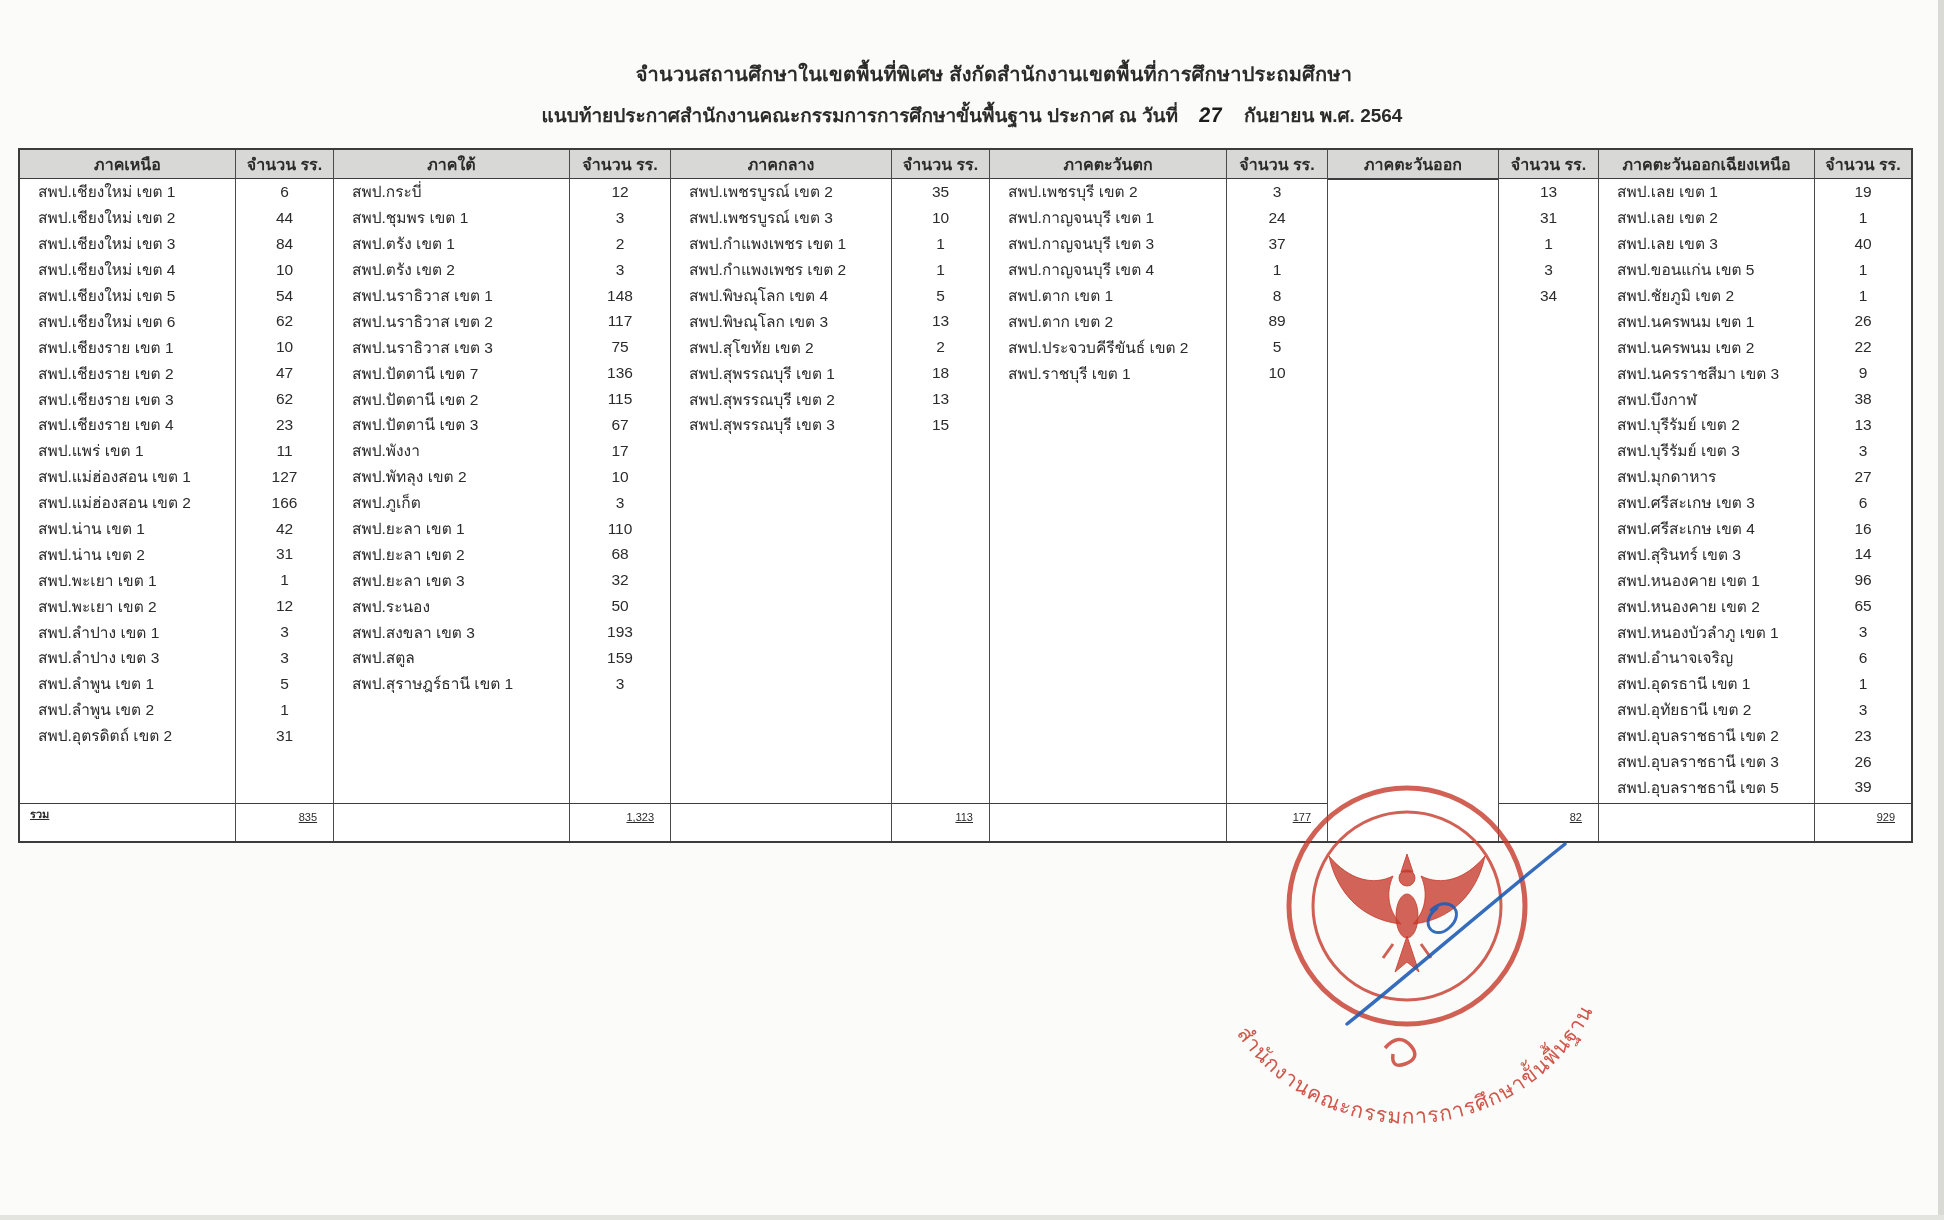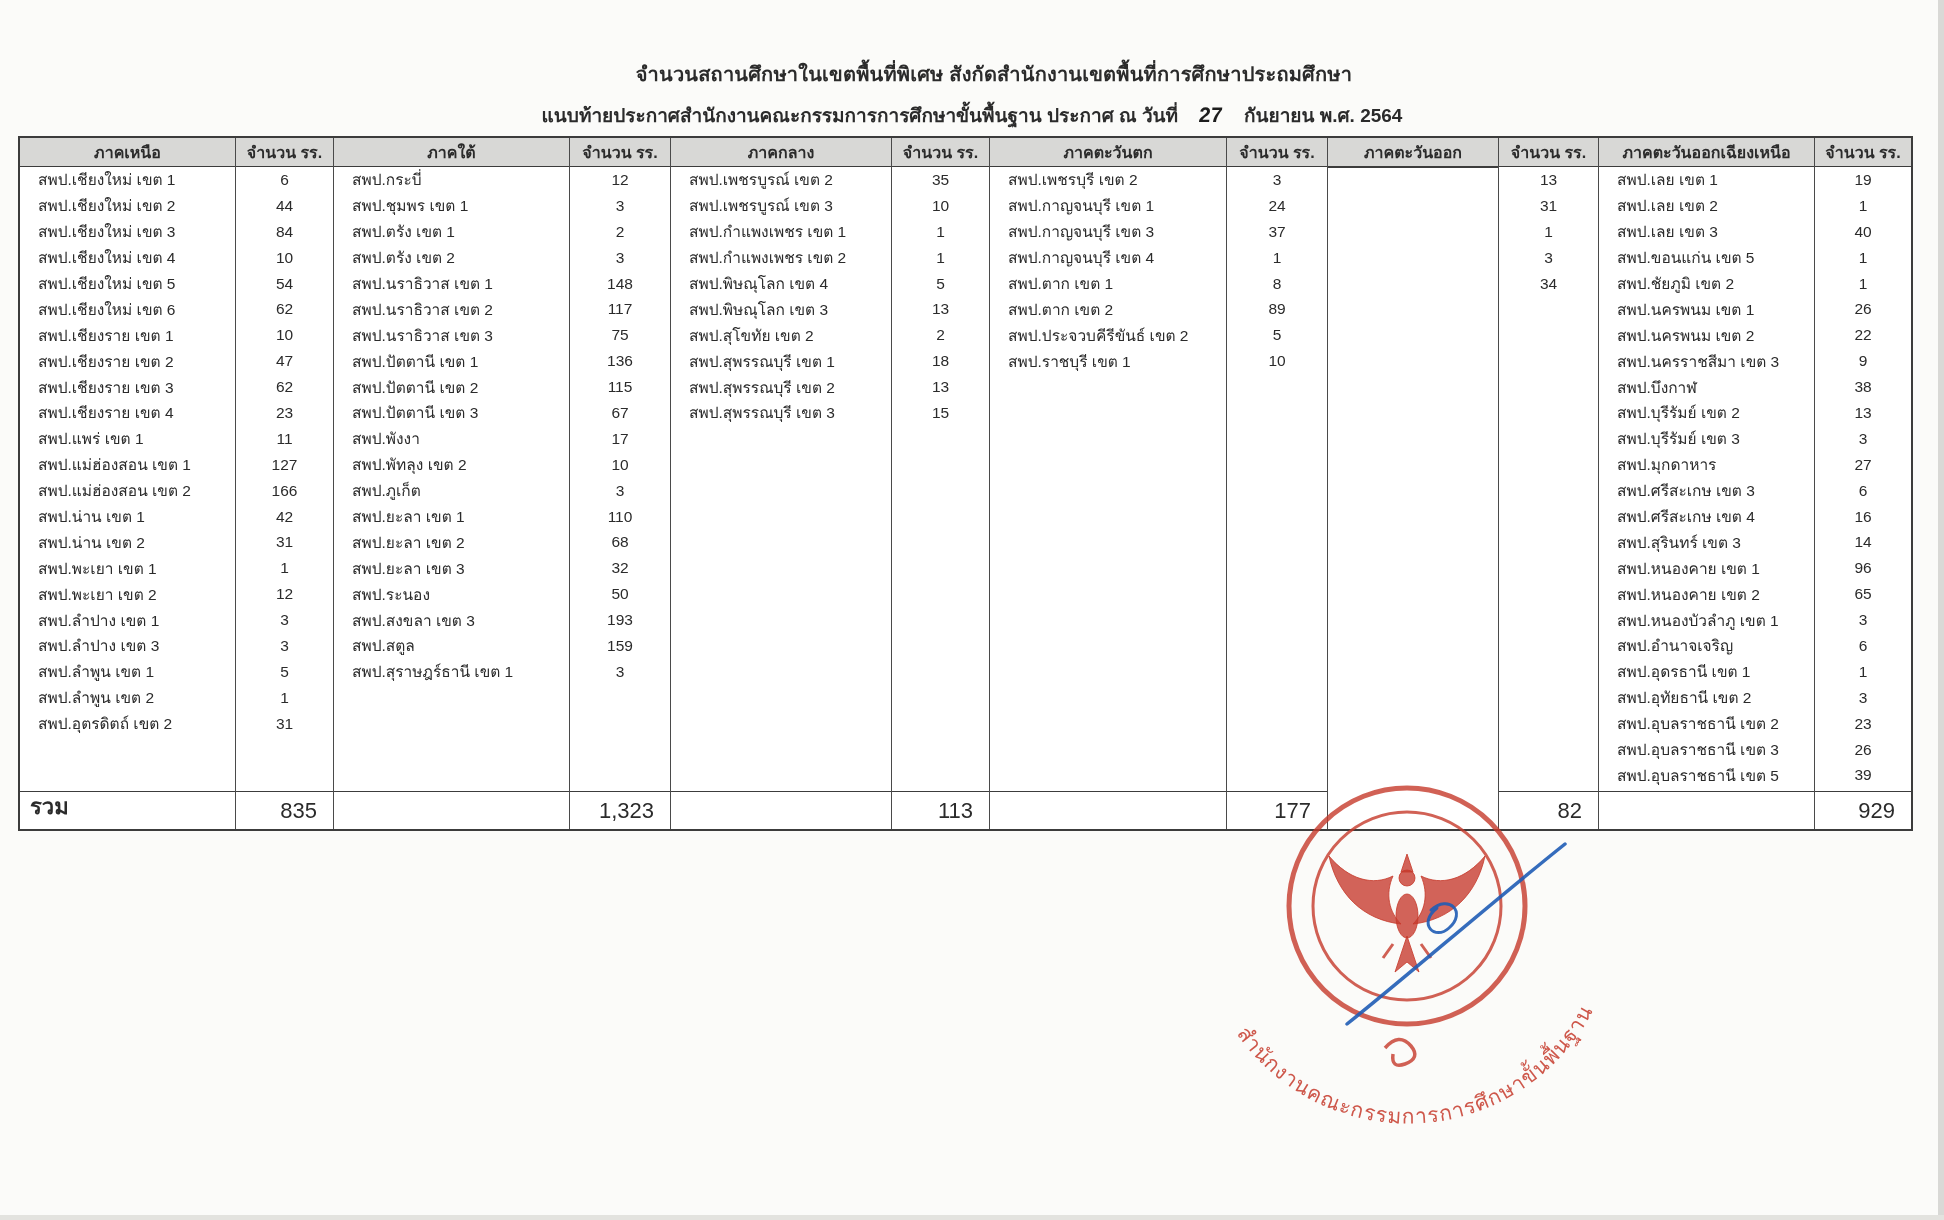--- a/index.html
+++ b/index.html
@@ -13,21 +13,21 @@
   }
   .page-shadow-right{position:absolute;right:0;top:0;width:6px;height:100%;background:#d9d9d6;}
   .page-shadow-bottom{position:absolute;left:0;bottom:0;width:100%;height:5px;background:#e3e3df;}
 
   .titles{position:absolute;top:58px;left:0;width:100%;text-align:center;}
   .title-line1{font-size:20px;font-weight:bold;letter-spacing:.2px;padding-left:44px;}
   .title-line2{font-size:19px;font-weight:bold;margin-top:10px;}
   .hand-day{display:inline-block;margin:0 16px;font-weight:bold;font-size:21px;transform:skewX(-6deg);color:#1d1d1d;}
 
   .regions-table{
-    position:absolute;left:18px;top:136px;
+    position:absolute;left:18px;top:148px;
     display:flex;flex-direction:row;
     border:2px solid #3c3c3c;
     background:#fff;
   }
   .col{display:flex;flex-direction:column;border-right:1px solid #4a4a4a;}
   .col:last-child{border-right:none;}
   .hcell{
     height:28px;flex:0 0 28px;
     background:#d8d8d6;
     border-bottom:1.5px solid #3c3c3c;
@@ -35,22 +35,22 @@
     display:flex;align-items:center;justify-content:center;
     white-space:nowrap;overflow:hidden;
   }
   .body{height:624px;flex:0 0 624px;display:flex;flex-direction:column;overflow:hidden;}
   .row{height:25.9px;flex:0 0 25.9px;display:flex;align-items:center;font-size:15.5px;white-space:nowrap;}
   .name-row{justify-content:flex-start;padding-left:18px;}
   .value-row{justify-content:center;}
   .tcell{
     height:38px;flex:0 0 38px;
     border-top:1.5px solid #3c3c3c;
-    display:flex;align-items:flex-end;font-size:22px;
-    padding-bottom:5px;box-sizing:border-box;
+    display:flex;align-items:flex-end;font-size:11px;
+    padding-bottom:18px;box-sizing:border-box;text-decoration:underline;
   }
   .name-tcell{justify-content:flex-start;padding-left:10px;font-weight:bold;}
   .value-tcell{justify-content:flex-end;padding-right:16px;}
 
   .stamp{position:absolute;left:1235px;top:748px;width:380px;height:460px;pointer-events:none;}
 </style>
 </head>
 <body>
 
 <div class="page-shadow-right"></div>
@@ -125,21 +125,21 @@
     <div class="col" style="width: 235px;">
       <div class="hcell">ภาคใต้</div>
       <div class="body">
         <div class="row name-row">สพป.กระบี่</div>
         <div class="row name-row">สพป.ชุมพร เขต 1</div>
         <div class="row name-row">สพป.ตรัง เขต 1</div>
         <div class="row name-row">สพป.ตรัง เขต 2</div>
         <div class="row name-row">สพป.นราธิวาส เขต 1</div>
         <div class="row name-row">สพป.นราธิวาส เขต 2</div>
         <div class="row name-row">สพป.นราธิวาส เขต 3</div>
-        <div class="row name-row">สพป.ปัตตานี เขต 1</div>
+        <div class="row name-row">สพป.ปัตตานี เขต 7</div>
         <div class="row name-row">สพป.ปัตตานี เขต 2</div>
         <div class="row name-row">สพป.ปัตตานี เขต 3</div>
         <div class="row name-row">สพป.พังงา</div>
         <div class="row name-row">สพป.พัทลุง เขต 2</div>
         <div class="row name-row">สพป.ภูเก็ต</div>
         <div class="row name-row">สพป.ยะลา เขต 1</div>
         <div class="row name-row">สพป.ยะลา เขต 2</div>
         <div class="row name-row">สพป.ยะลา เขต 3</div>
         <div class="row name-row">สพป.ระนอง</div>
         <div class="row name-row">สพป.สงขลา เขต 3</div>

